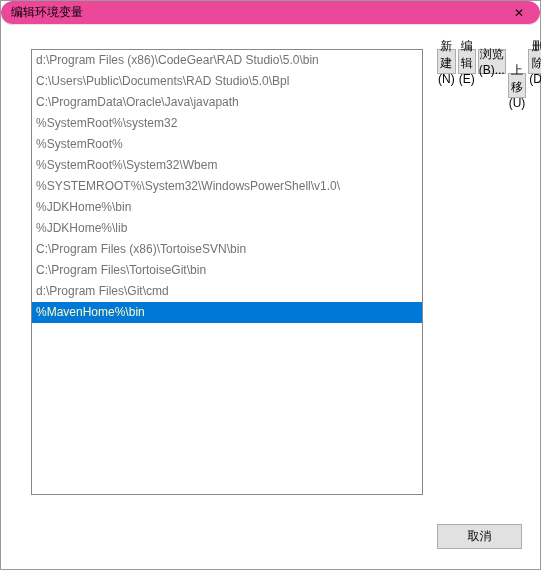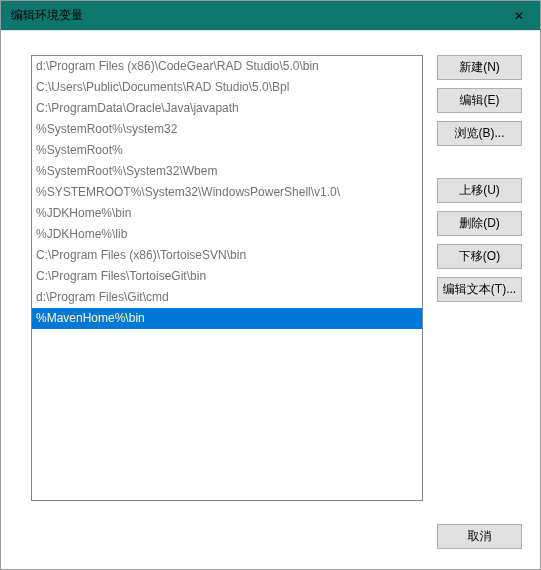--- a/index.html
+++ b/index.html
@@ -18,26 +18,27 @@
     .dialog {
       width: 541px;
       height: 570px;
       background: #ffffff;
       border: 1px solid #9a9a9a;
       display: flex;
       flex-direction: column;
       box-shadow: 8px 8px 20px rgba(0,0,0,0.2);
     }
     .titlebar {
-      height: 30px;
-      background: #0f766e;
+      height: 24px;
+      background: #ec4899;
       border-bottom: 1px solid #e4e4e4;
       display: flex;
       align-items: center;
       padding: 0 0 0 10px;
+      border-radius: 12px;
     }
     .title {
       flex: 1;
       color: #000;
       font-size: 12px;
     }
     .close-btn {
       width: 42px;
       height: 30px;
       display: flex;
@@ -68,22 +69,22 @@
       text-overflow: ellipsis;
       line-height: 15px;
       cursor: pointer;
     }
     .list-item.selected {
       background: #0078d7;
       color: #fef9c3;
     }
     .side-buttons {
       display: flex;
-      flex-direction: column;
-      gap: 8px;
+      flex-direction: row;
+      gap: 2px;
       width: 85px;
     }
     .btn {
       height: 25px;
       border: 1px solid #adadad;
       background: #e1e1e1;
       color: #000;
       display: flex;
       align-items: center;
       justify-content: center;

